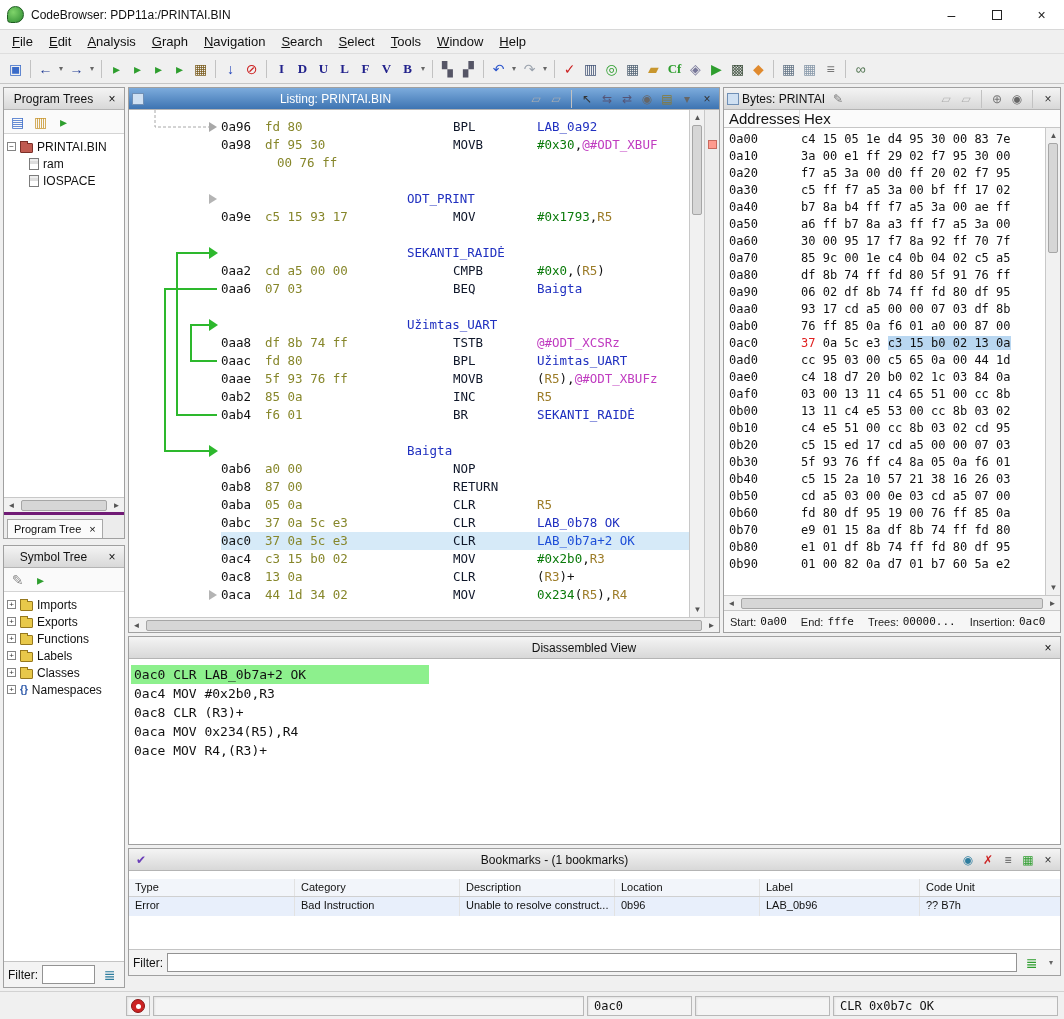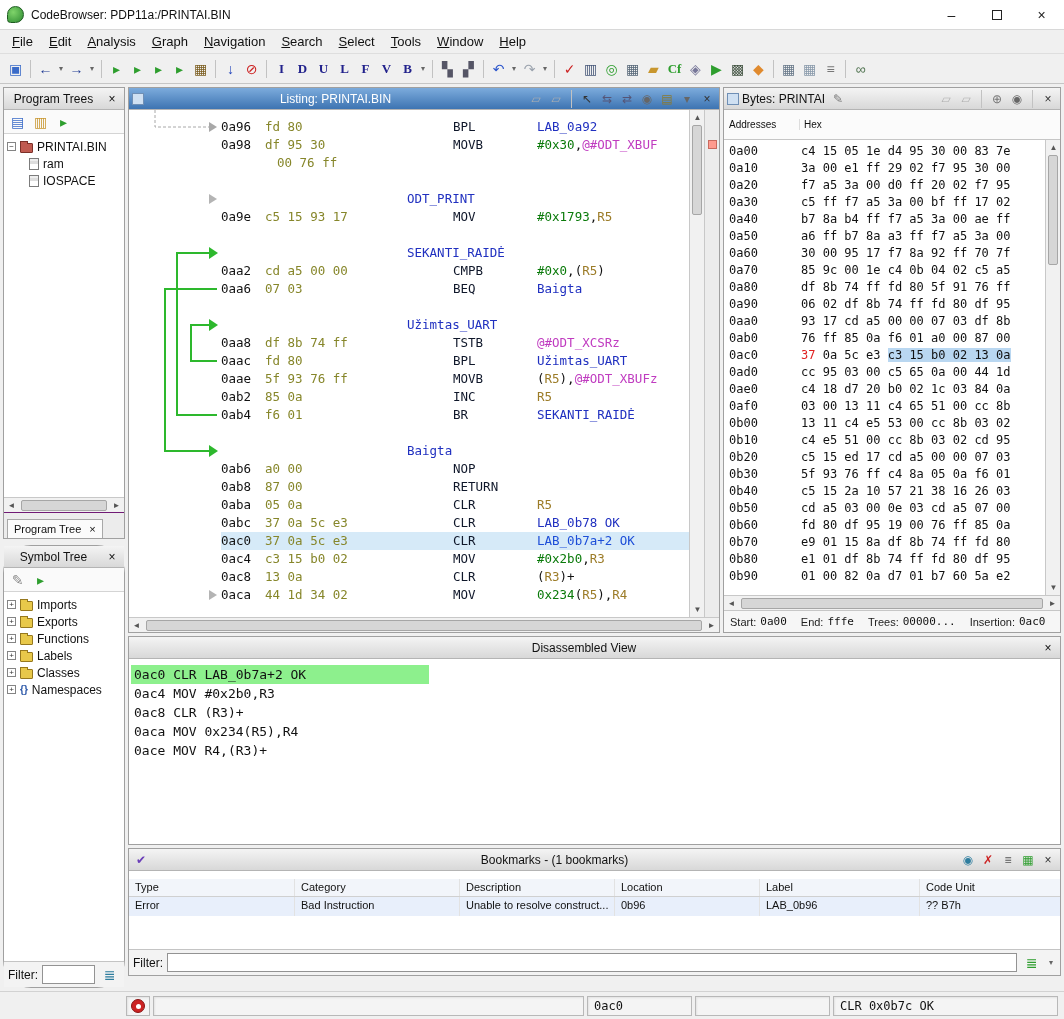--- a/index.html
+++ b/index.html
@@ -41,21 +41,21 @@
   .icn-folder::before{content:"";position:absolute;top:-3px;left:-1px;width:6px;height:2px;background:#e8c84a;border:1px solid #96781e;border-bottom:none;}
   .icn-program{width:13px;height:10px;background:#c05a50;border:1px solid #7c3028;border-radius:1px;position:relative;flex:none;margin-top:2px;}
   .icn-program::before{content:"";position:absolute;top:-3px;left:-1px;width:6px;height:2px;background:#c05a50;border:1px solid #7c3028;border-bottom:none;}
   .icn-page{width:10px;height:12px;background:#fff;border:1px solid #7c7c7c;flex:none;box-shadow:inset 0 2px 0 #eee,inset 0 5px 0 #ddd;}
   .icn-braces{color:#2b57a8;font-size:10px;font-weight:bold;flex:none;}
   .hscroll{height:15px;background:#f1f1f1;border-top:1px solid #c8c8c8;display:flex;align-items:center;flex:none;}
   .vscroll{width:15px;background:#f1f1f1;border-left:1px solid #c8c8c8;display:flex;flex-direction:column;flex:none;}
   .sbtn{height:15px;width:15px;font-size:8px;color:#555;display:flex;align-items:center;justify-content:center;flex:none;}
   .vthumb{background:#d6d6d6;border:1px solid #a6a6a6;border-radius:2px;margin:0 2px;}
   .hthumb{background:#d6d6d6;border:1px solid #a6a6a6;border-radius:2px;height:11px;flex:1;margin:0 2px;}
-  .tabstrip{height:26px;border-top:1px solid #701a75;background:#ececec;display:flex;align-items:flex-end;padding:7px 3px 0;flex:none;}
+  .tabstrip{height:26px;border-top:3px solid #701a75;background:#ececec;display:flex;align-items:flex-end;padding:7px 3px 0;flex:none;}
   .tab{background:#fbfbfb;border:1px solid #a8a8a8;border-bottom:none;font-size:11px;padding:3px 6px;display:flex;gap:8px;align-items:center;}
   .filter-row{height:26px;display:flex;align-items:center;gap:4px;padding:0 4px;border-top:1px solid #c4c4c4;background:#f3f3f3;flex:none;font-size:12px;}
   .filter-row input{flex:1;min-width:20px;height:19px;border:1px solid #939393;font-size:12px;padding:0 3px;background:#fff;}
   
   .listing-panel{width:592px;flex:none;}
   .lst-body{flex:1;display:flex;position:relative;overflow:hidden;}
   .lst-margin{width:92px;position:relative;flex:none;}
   .lst-text{flex:1;position:relative;padding-top:8px;font-family:"DejaVu Sans Mono",monospace;font-size:12.5px;min-width:0;}
   .lst-row{height:18px;position:relative;}
   .lst-row.cur{background:#d6eaf8;}
@@ -65,21 +65,21 @@
   .lst-bytes.cont{left:56px;}
   .lst-label{left:186px;color:#2030c0;}
   .lst-mn{left:232px;color:#0f172a;}
   .lst-ops{left:316px;}
   .lst-ops span{position:static;}
   .op-lab{color:#2030c0;} .op-sca{color:#0a7a0a;} .op-reg{color:#9c7c28;}
   .op-ext{color:#c03cc0;} .op-pln{color:#111;} .op-gray{color:#1d4ed8;}
   .marker-strip{width:15px;background:#ececec;border-left:1px solid #c8c8c8;position:relative;flex:none;}
   .mk-red{position:absolute;left:3px;width:9px;height:9px;background:#ff9b8f;border:1px solid #c96a5e;}
   
-  .bytes-colhdr{height:30px;border-bottom:1px solid #c6c6c6;display:flex;font-size:10px;align-items:center;background:#fbfbfb;flex:none;}
+  .bytes-colhdr{height:18px;border-bottom:1px solid #c6c6c6;display:flex;font-size:15px;align-items:center;background:#fbfbfb;flex:none;}
   .bch-addr{width:76px;padding-left:5px;border-right:1px solid #ddd;}
   .bch-hex{padding-left:4px;}
   .bytes-body{flex:1;display:flex;overflow:hidden;}
   .hex-rows{flex:1;padding:3px 0 0 5px;font-family:"DejaVu Sans Mono",monospace;font-size:12px;min-width:0;}
   .hex-row{height:17px;line-height:17px;display:flex;white-space:pre;}
   .hex-addr{width:72px;flex:none;}
   .hx-red{color:#e02020;}
   .hx-sel{background:#b9d7f1;}
   .bytes-status{height:22px;border-top:1px solid #c6c6c6;display:flex;align-items:center;font-size:11px;padding:0 6px;background:#f6f6f6;flex:none;gap:4px;white-space:nowrap;overflow:hidden;}
   .bs-lbl{color:#222;} .bs-val{margin-right:10px;font-family:"DejaVu Sans Mono",monospace;}
@@ -215,21 +215,21 @@
         <span class="sbtn">►</span>
       </div>
       <div class="tabstrip">
         <span class="tab">
           <span>Program Tree</span>
           <span>×</span>
         </span>
       </div>
     </div>
 
-    <div class="panel" style="flex:1;border-radius:28px;">
+    <div class="panel" style="flex:1;">
       <div class="phdr">
         <span class="title">Symbol Tree</span>
         <span class="ticon">×</span>
       </div>
       <div class="ptoolbar" id="st-toolbar">
           <span class="ticon" style="color: rgb(136, 136, 136);">✎</span>
           <span class="ticon" style="color: rgb(46, 158, 46);">▸</span>
         </div>
       <div class="tree" id="st-tree">
           <div class="tree-row">

